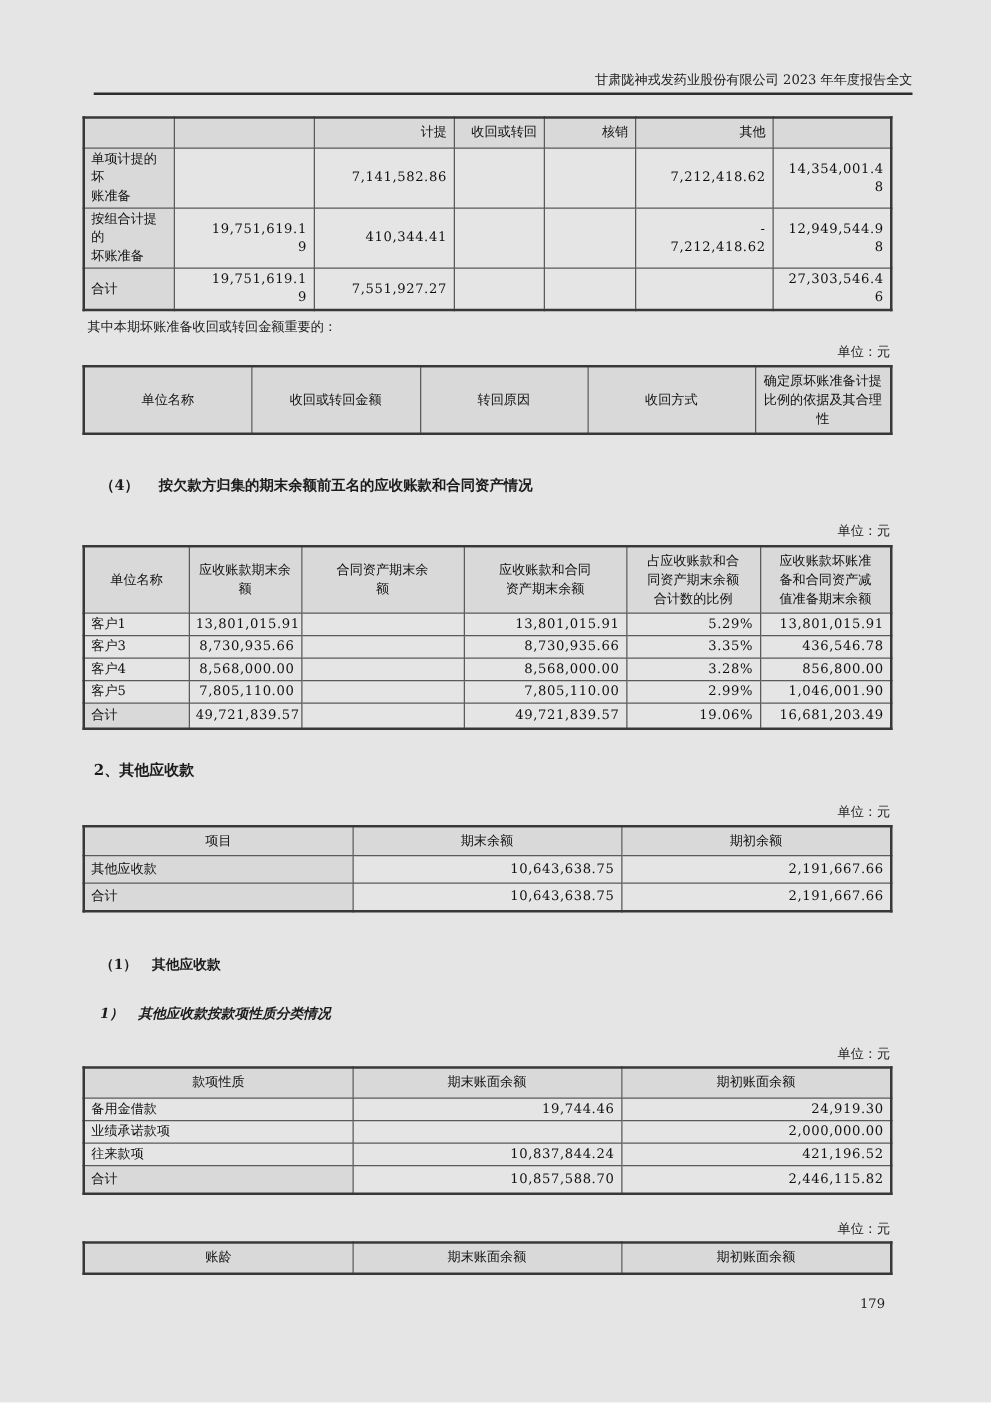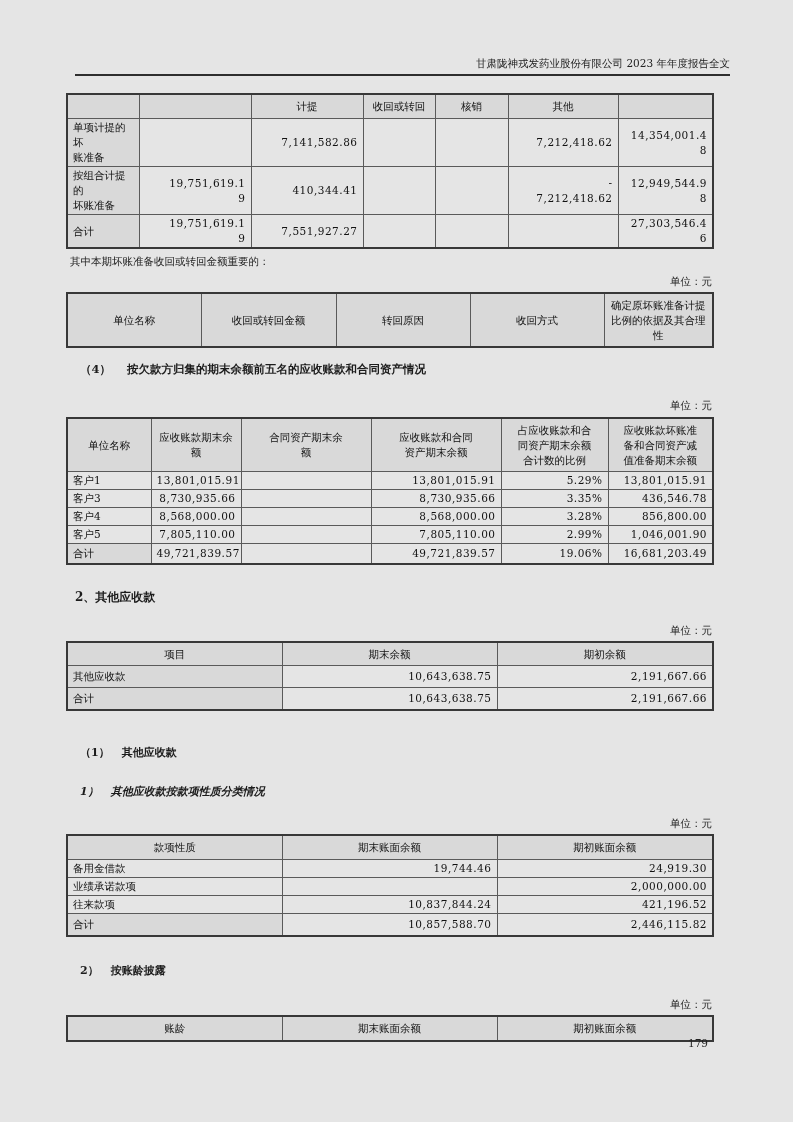--- a/index.html
+++ b/index.html
@@ -21,37 +21,37 @@
   .l{text-align:left;}
   .r{text-align:right;letter-spacing:0.5px;}
   .pre{white-space:pre-line;}
 
   .note{margin-top:6px;font-size:10.5px;padding-left:4px;}
   .unit{margin-top:6px;text-align:right;font-size:10.5px;}
   .unit-sp{margin-top:22px;}
   .unit-sp2{margin-top:18px;}
   .unit-sp3{margin-top:20px;}
 
-  .h-num{font-weight:bold;font-size:11.5px;margin-top:14px;padding-left:14px;}
+  .h-num{font-weight:bold;font-size:11.5px;margin-top:33px;padding-left:14px;}
   .h-num .hn-label{margin-right:16px;}
   .h-sec{font-weight:bold;font-size:12px;margin-top:24px;padding-left:9px;}
   .h-sub{font-weight:bold;font-size:11px;padding-left:14px;}
   .h-sub .hn-label{margin-right:12px;}
   .sp-sub1{margin-top:34px;}
   .sp-sub2{margin-top:24px;font-style:italic;}
   .sp-sub3{margin-top:26px;}
 
   .mt-t1{margin-top:17px;}
   .mt-t2{margin-top:3px;}
   .mt-t3{margin-top:4px;}
 
   .page-number{position:absolute;top:1037px;right:85px;font-size:10.5px;color:#222;}
 
   
-  .t1 .hrow td{height:21px;}
+  .t1 .hrow td{height:21px;text-align:right;}
   .t1 .r2 td{height:32px;}
   .t1 .r3 td{height:28px;}
   .t2 .hrow td{height:50px;}
   .t3 .hrow td{height:50px;}
   .t3 .drow td{height:15px;}
   .t3 .trow td{height:17px;}
   .t4 .hrow td{height:20px;margin-top:24px;}
   .t4 .drow td{height:19px;}
   .t5 .hrow td{height:21px;}
   .t5 .drow td{height:15px;}
@@ -290,23 +290,20 @@
         <td class="r">421,196.52</td>
       </tr>
       <tr class="trow">
         <td class="gray l">合计</td>
         <td class="r">10,857,588.70</td>
         <td class="r">2,446,115.82</td>
       </tr>
     </tbody>
       </table>
 
-    <div class="h-sub sp-sub3">
-      <span class="hn-label">2）</span><span>按账龄披露</span>
-    </div>
 
     <div class="unit unit-sp3">单位：元</div>
 
     <table class="t t6 mt-t2">
       <colgroup>
           <col style="width:215px">
           <col style="width:215px">
           <col style="width:216px">
         </colgroup>
       <tbody>

